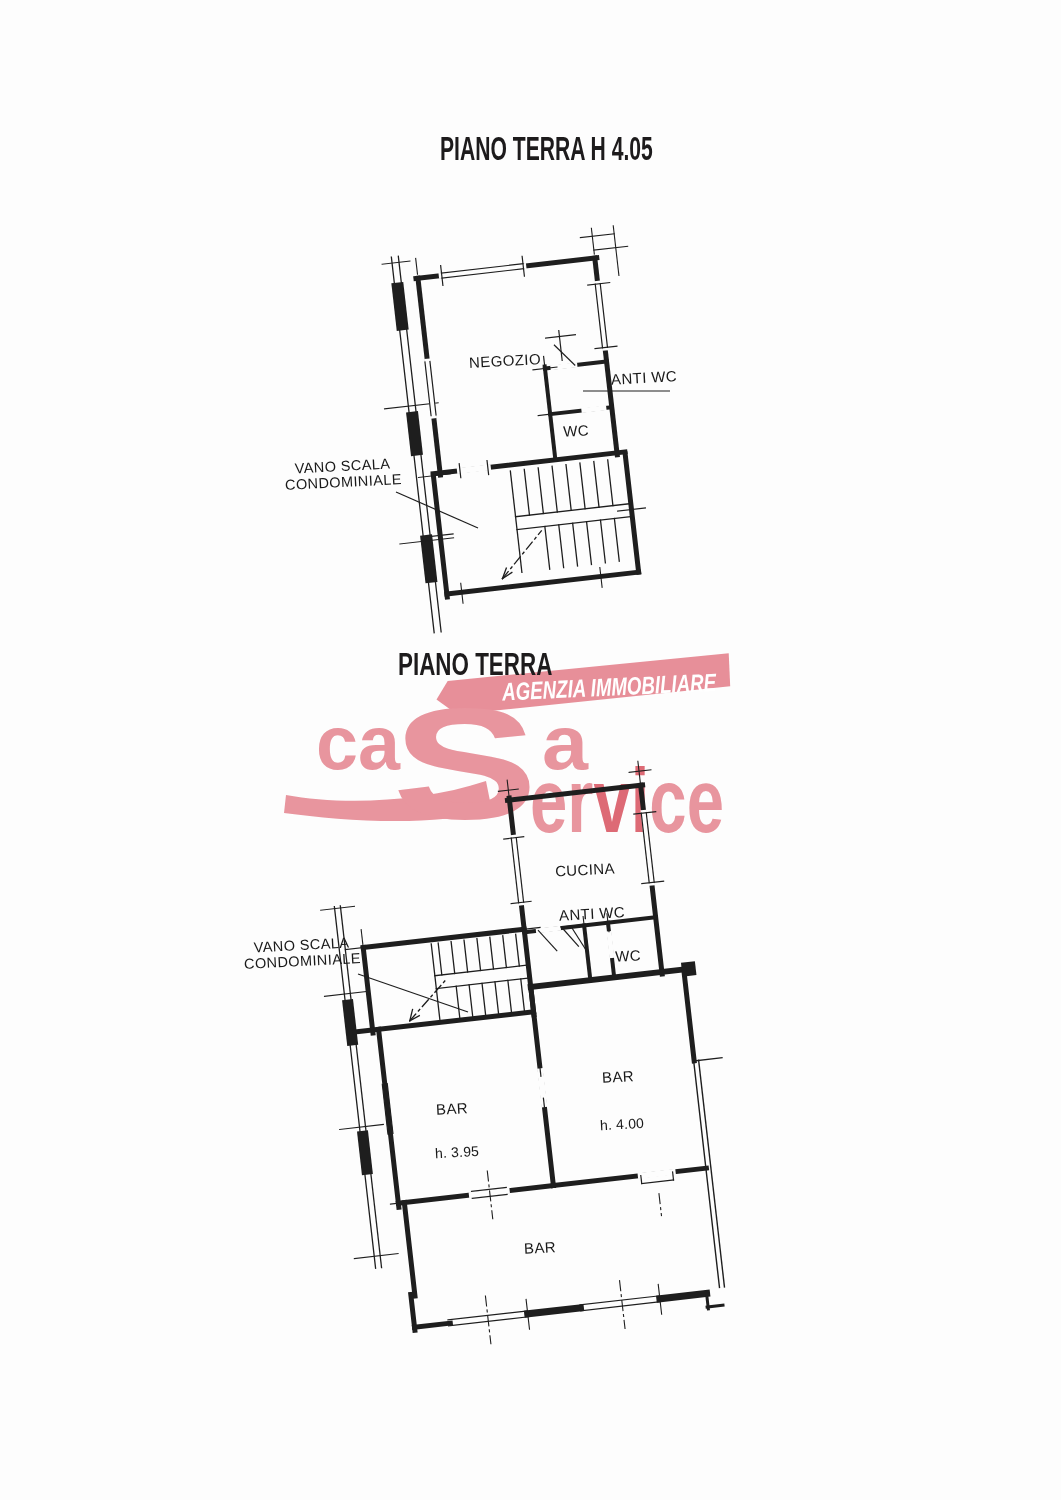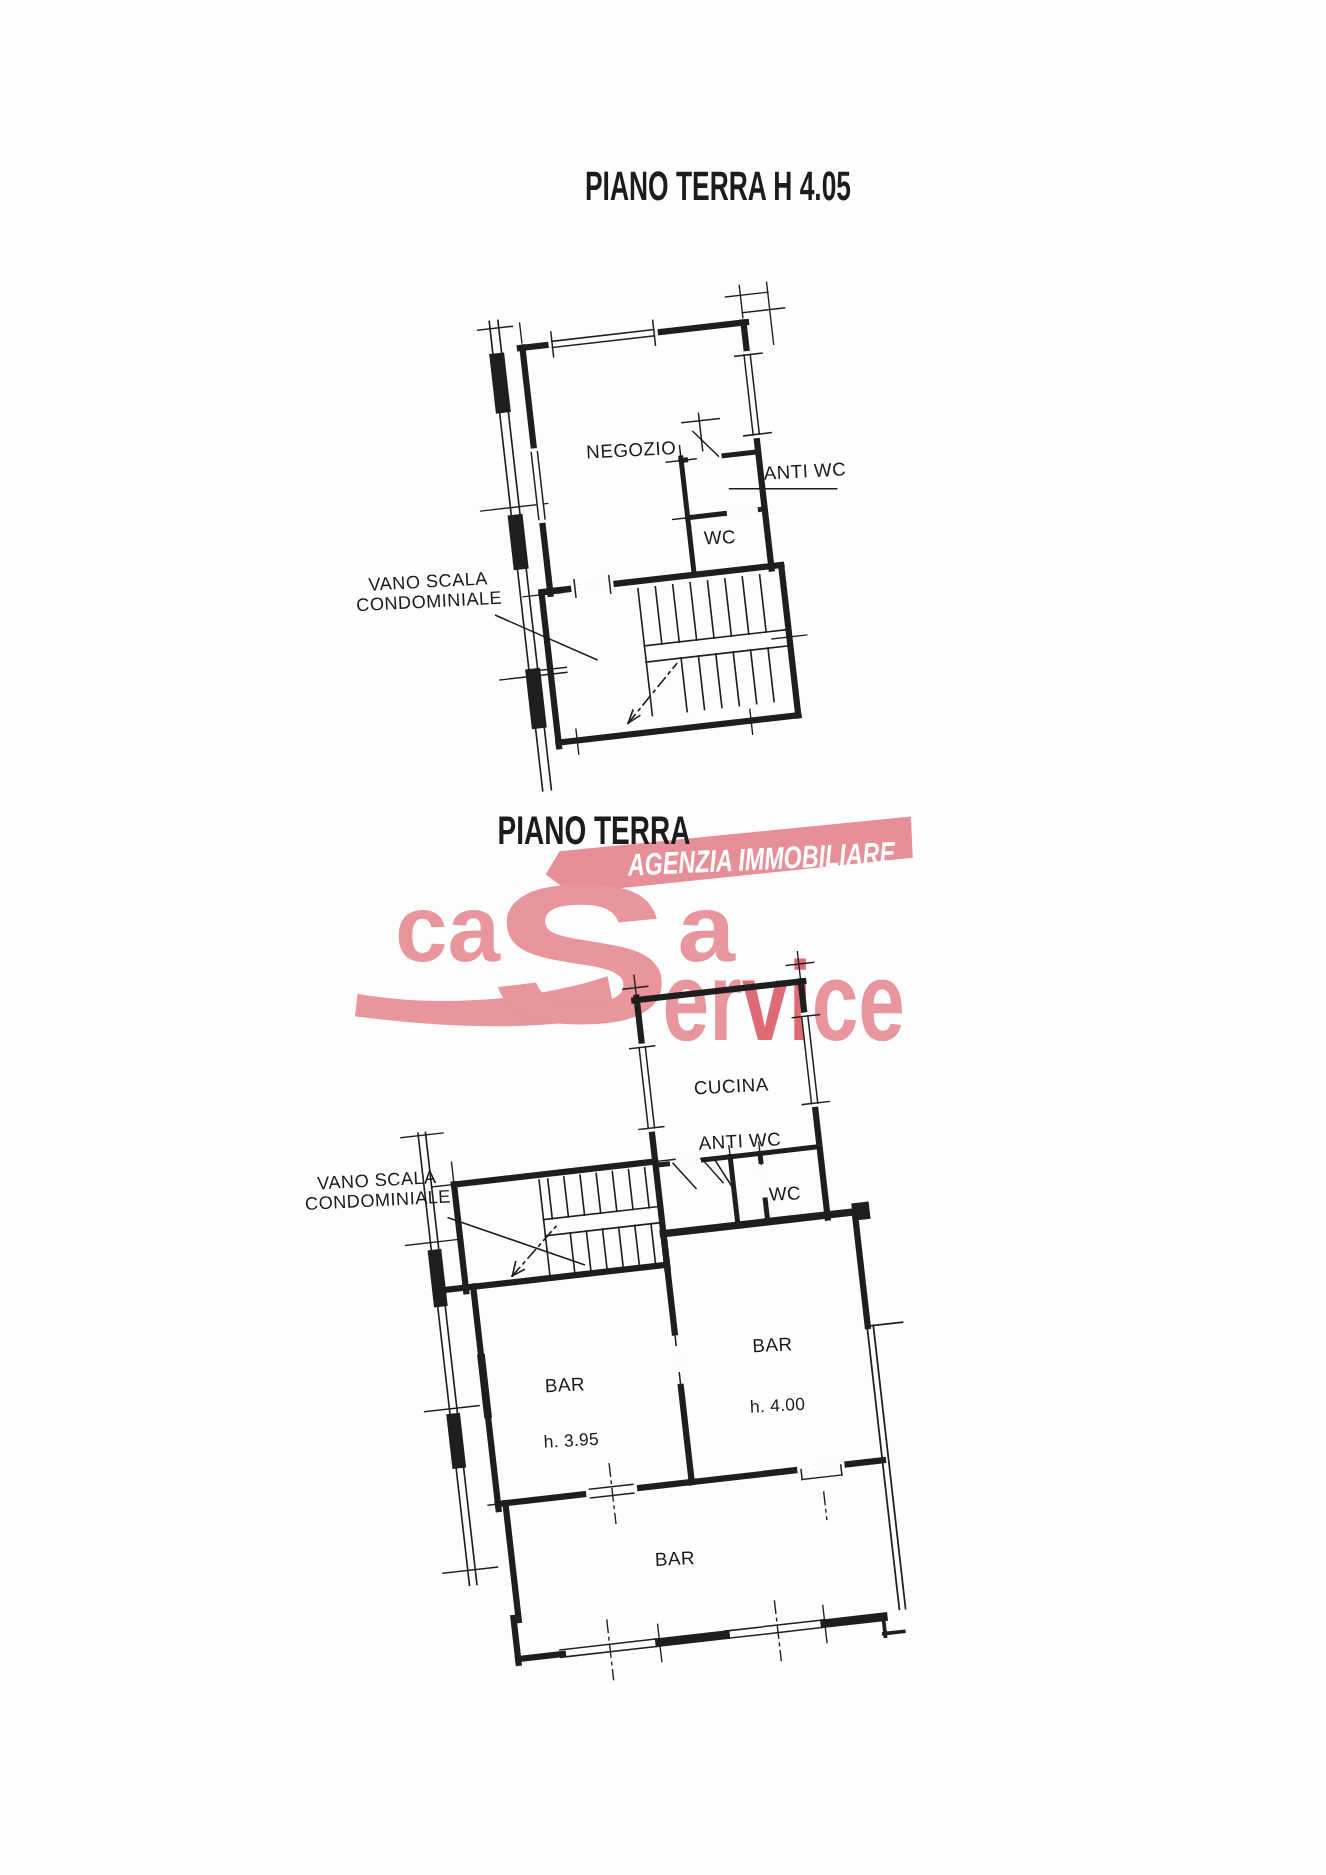--- a/index.html
+++ b/index.html
@@ -10,21 +10,21 @@
   .lbl{position:absolute;font-size:15px;color:#191919;letter-spacing:.4px;white-space:nowrap;
        transform:translateX(-50%) rotate(-3deg);}
   .lbl.small{font-size:14px;letter-spacing:.2px;}
   .lbl.twoline{text-align:center;line-height:15.5px;font-size:14.5px;}
   .lbl.twoline span{display:block;}
   svg{position:absolute;overflow:visible;}
 </style>
 </head>
 <body>
 
-<div class="title" style="left:468px;top:130px;font-size:33px;">
+<div class="title" style="left:440px;top:130px;font-size:33px;">
   <span class="sq" style="transform:scaleX(.64);">PIANO TERRA H 4.05</span>
 </div>
 
 <svg style="left:280px;top:655px;" width="460" height="190" viewBox="0 0 460 190">
   <g transform="rotate(-2.6 300 30)">
     <polygon points="168,20 450,5 450,38 176,54 156,38" fill="#e78f99"></polygon>
     <text x="222" y="42" font-size="25" font-style="italic" font-weight="bold" textLength="214" lengthAdjust="spacingAndGlyphs" fill="#ffffff">AGENZIA IMMOBILIARE</text>
   </g>
   <path d="M6,140 C60,150 140,148 206,126 L212,156 C150,172 64,166 4,158 Z" fill="#e8959e"></path>
   <text x="36" y="114" font-size="76" font-weight="bold" textLength="84" lengthAdjust="spacingAndGlyphs" fill="#e8959e">ca</text>

